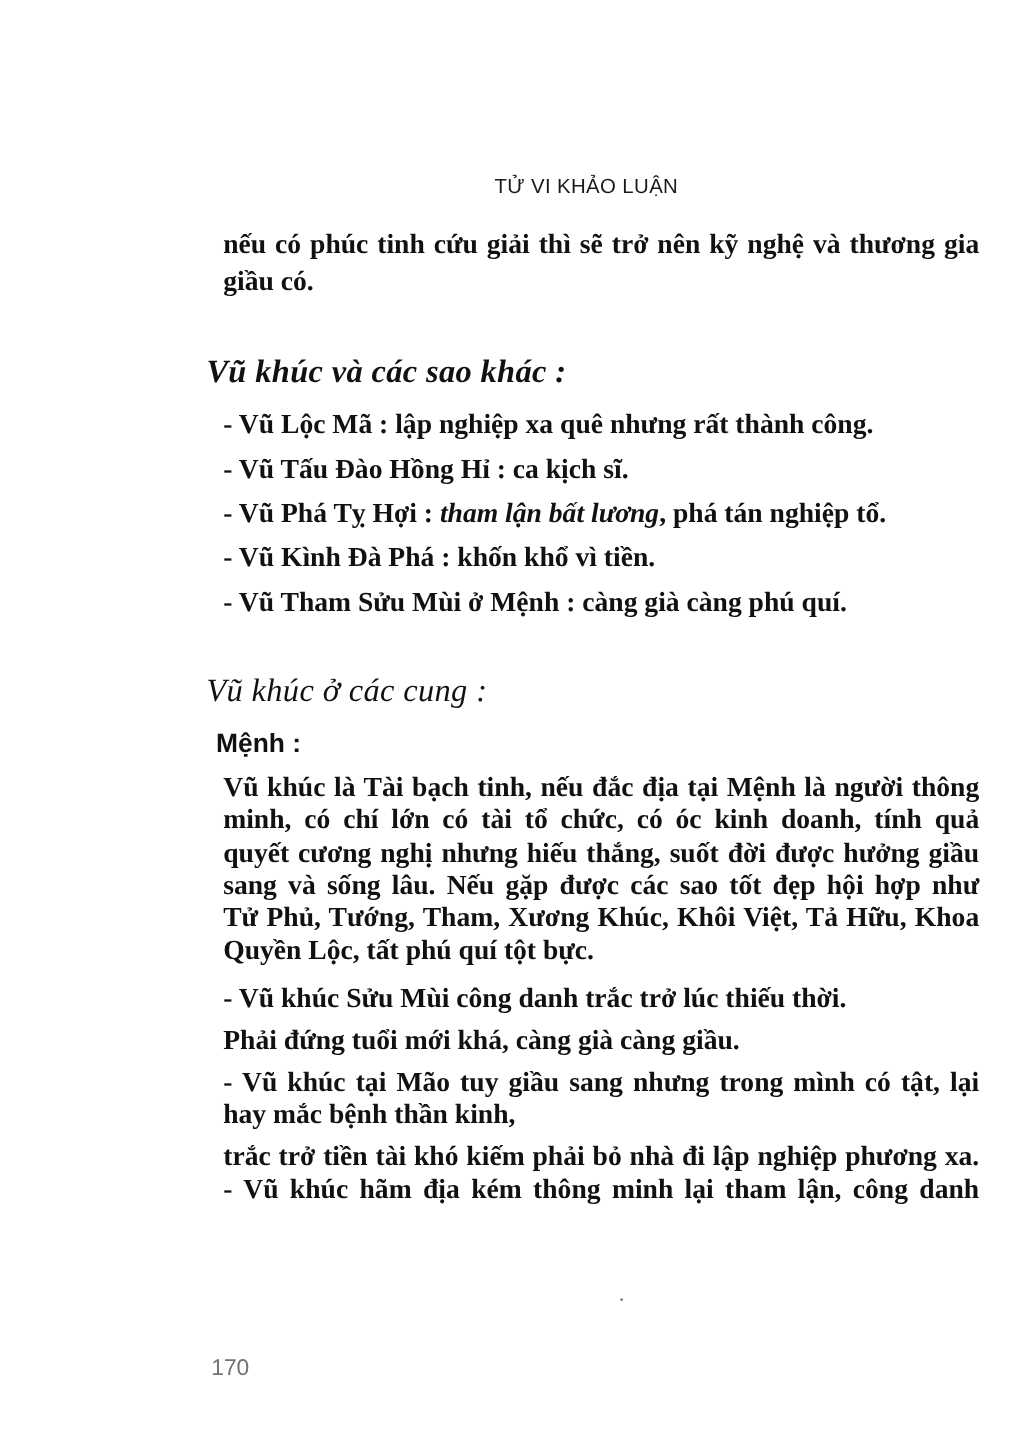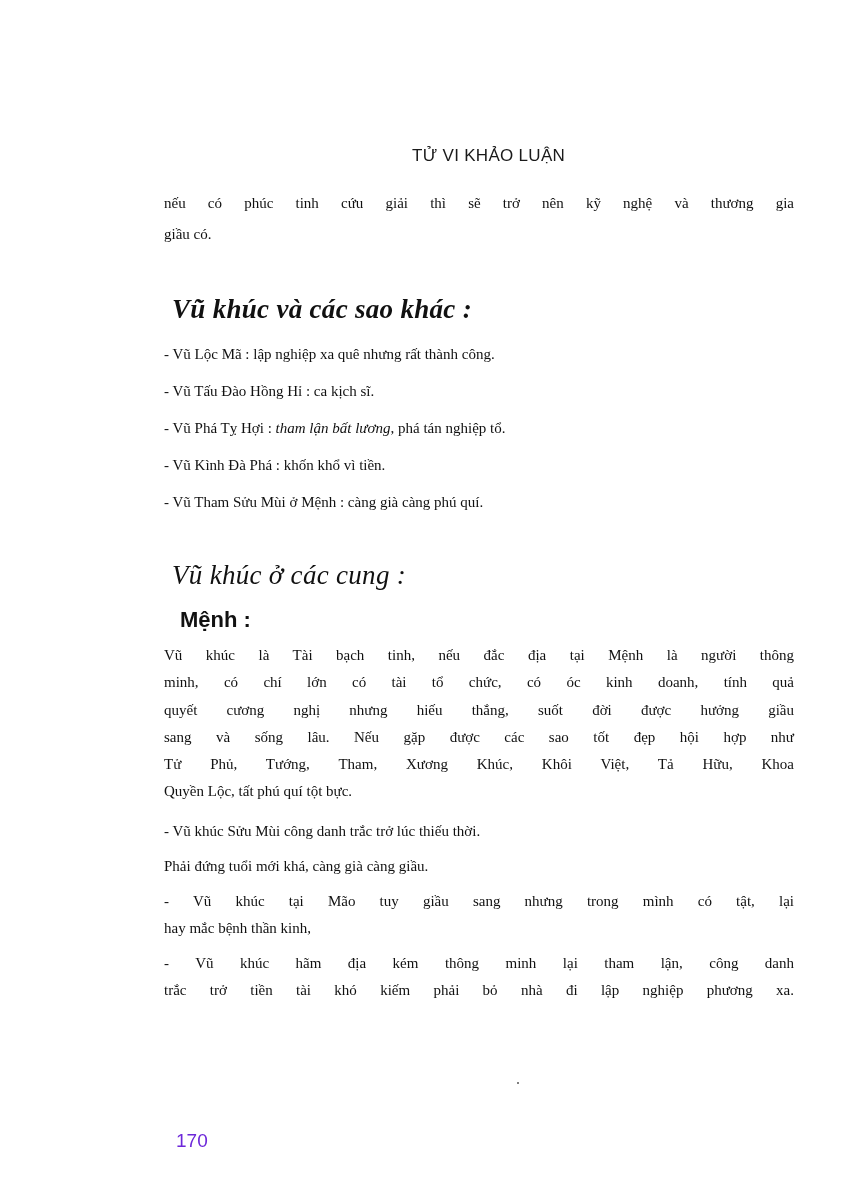--- a/index.html
+++ b/index.html
@@ -25,25 +25,25 @@
       position: absolute;
       top: 146px;
       left: 412px;
       font-family: "Liberation Sans", "DejaVu Sans", sans-serif;
       font-size: 17px;
       letter-spacing: 0.3px;
       color: #1a1a1a;
     }
     .block {
       position: absolute;
-      left: 164px;
+      left: 186px;
       width: 630px;
-      font-size: 15px;
+      font-size: 23px;
       line-height: 31px;
-      font-weight: normal;
+      font-weight: bold;
     }
     .line {
       white-space: nowrap;
       display: block;
     }
     .justify-line {
       display: block;
       text-align: justify;
       text-align-last: justify;
       white-space: nowrap;
@@ -64,21 +64,21 @@
       font-size: 22px;
     }
     .list-item { display: block; white-space: nowrap; margin-bottom: 7px; }
     .em { font-style: italic; }
     .page-number {
       position: absolute;
       left: 176px;
       top: 1130px;
       font-family: "Liberation Sans", "DejaVu Sans", sans-serif;
       font-size: 19px;
-      color: #6d28d9;
+      color: #737373;
     }
     .speck {
       position: absolute;
       width: 2px; height: 2px;
       background: #555;
       border-radius: 1px;
     }
   </style>
 </head>
 <body>
@@ -112,20 +112,20 @@
     <span class="justify-line">sang và sống lâu. Nếu gặp được các sao tốt đẹp hội hợp như</span>
     <span class="justify-line">Tử Phủ, Tướng, Tham, Xương Khúc, Khôi Việt, Tả Hữu, Khoa</span>
     <span class="line">Quyền Lộc, tất phú quí tột bực.</span>
   </div>
 
   <div class="block" style="top:818px; line-height:27px;">
     <span class="line" style="margin-bottom:8px;">- Vũ khúc  Sửu Mùi công danh trắc trở lúc thiếu thời.</span>
     <span class="line" style="margin-bottom:8px;">Phải đứng tuổi mới khá, càng già càng giầu.</span>
     <span class="justify-line">- Vũ khúc  tại Mão tuy giầu sang nhưng trong mình có tật, lại</span>
     <span class="line" style="margin-bottom:8px;">hay mắc bệnh thần kinh,</span>
+    <span class="justify-line">trắc trở tiền tài khó kiếm phải bỏ nhà đi lập nghiệp phương xa.</span>
     <span class="justify-line">- Vũ khúc  hãm địa kém thông minh lại tham lận, công danh</span>
-    <span class="justify-line">trắc trở tiền tài khó kiếm phải bỏ nhà đi lập nghiệp phương xa.</span>
   </div>
 
   <div class="speck" style="left:517px; top:1082px;"></div>
 
   <div class="page-number">170</div>
 </div>
 
 </body></html>

